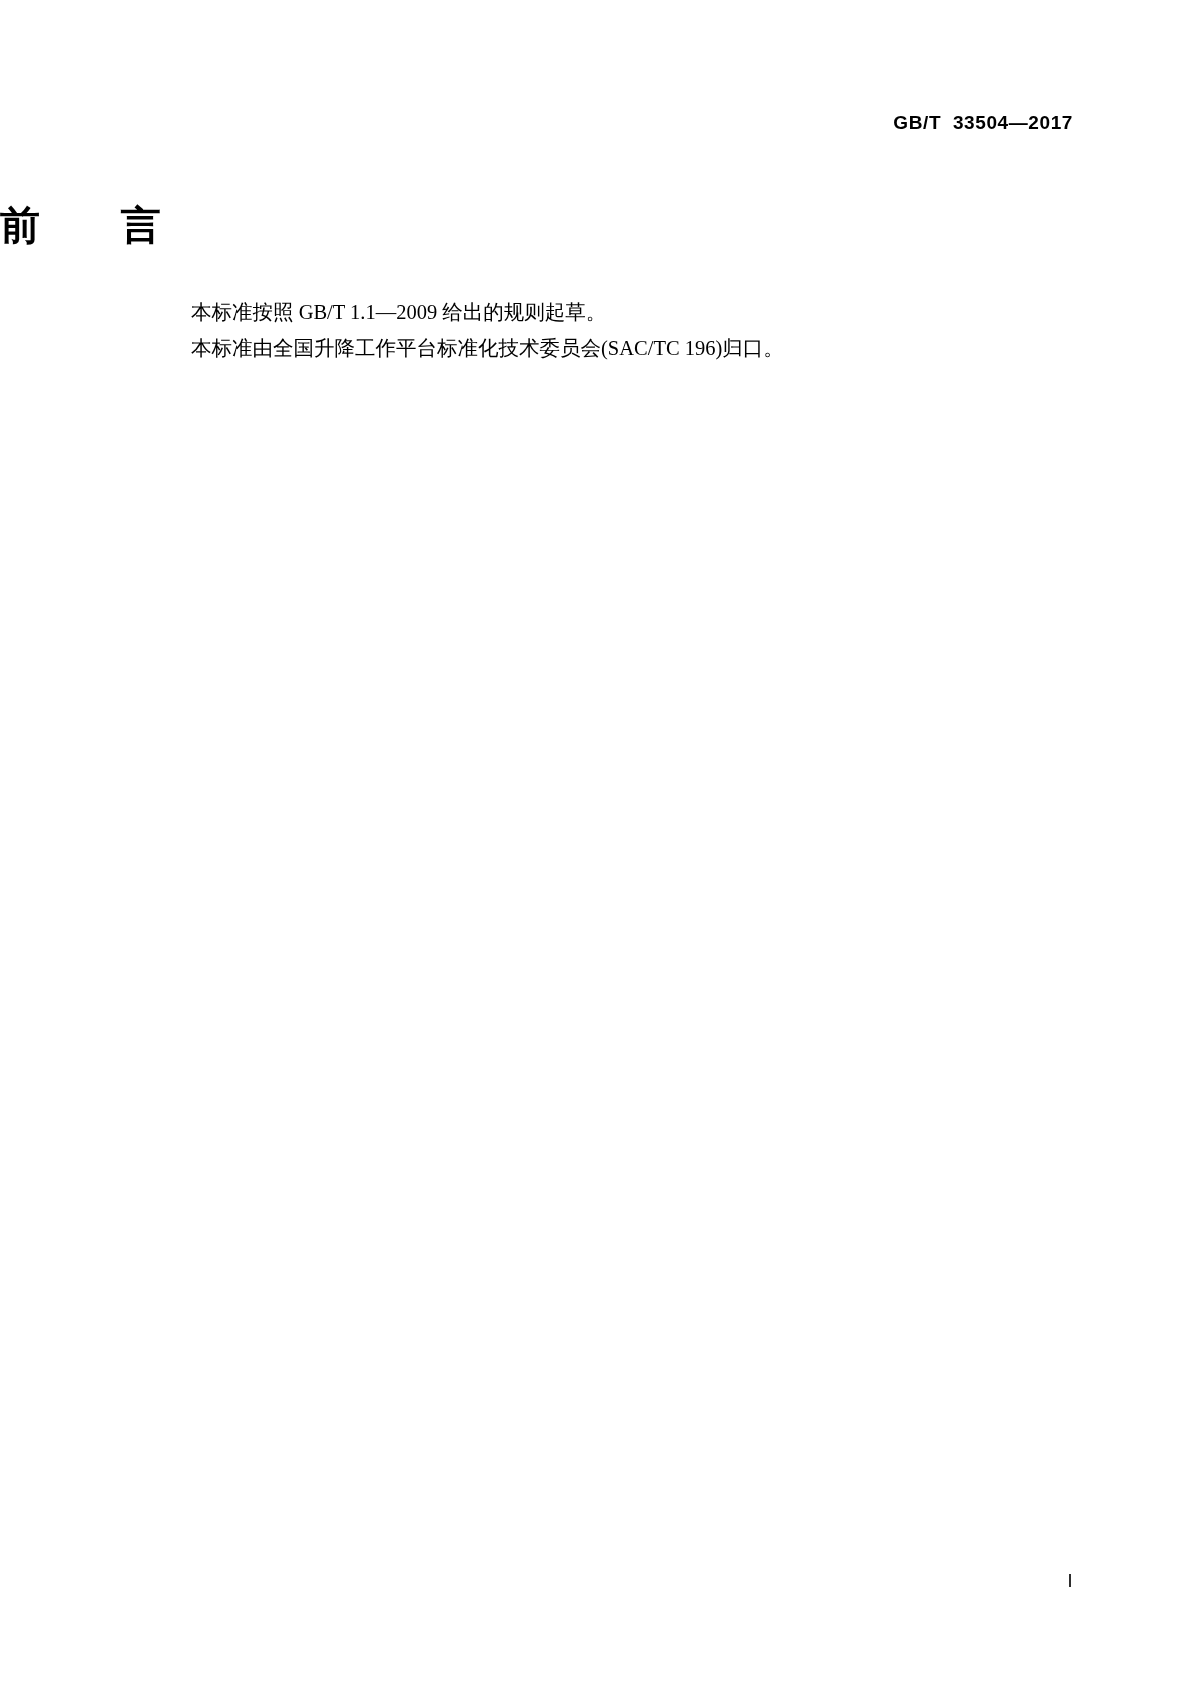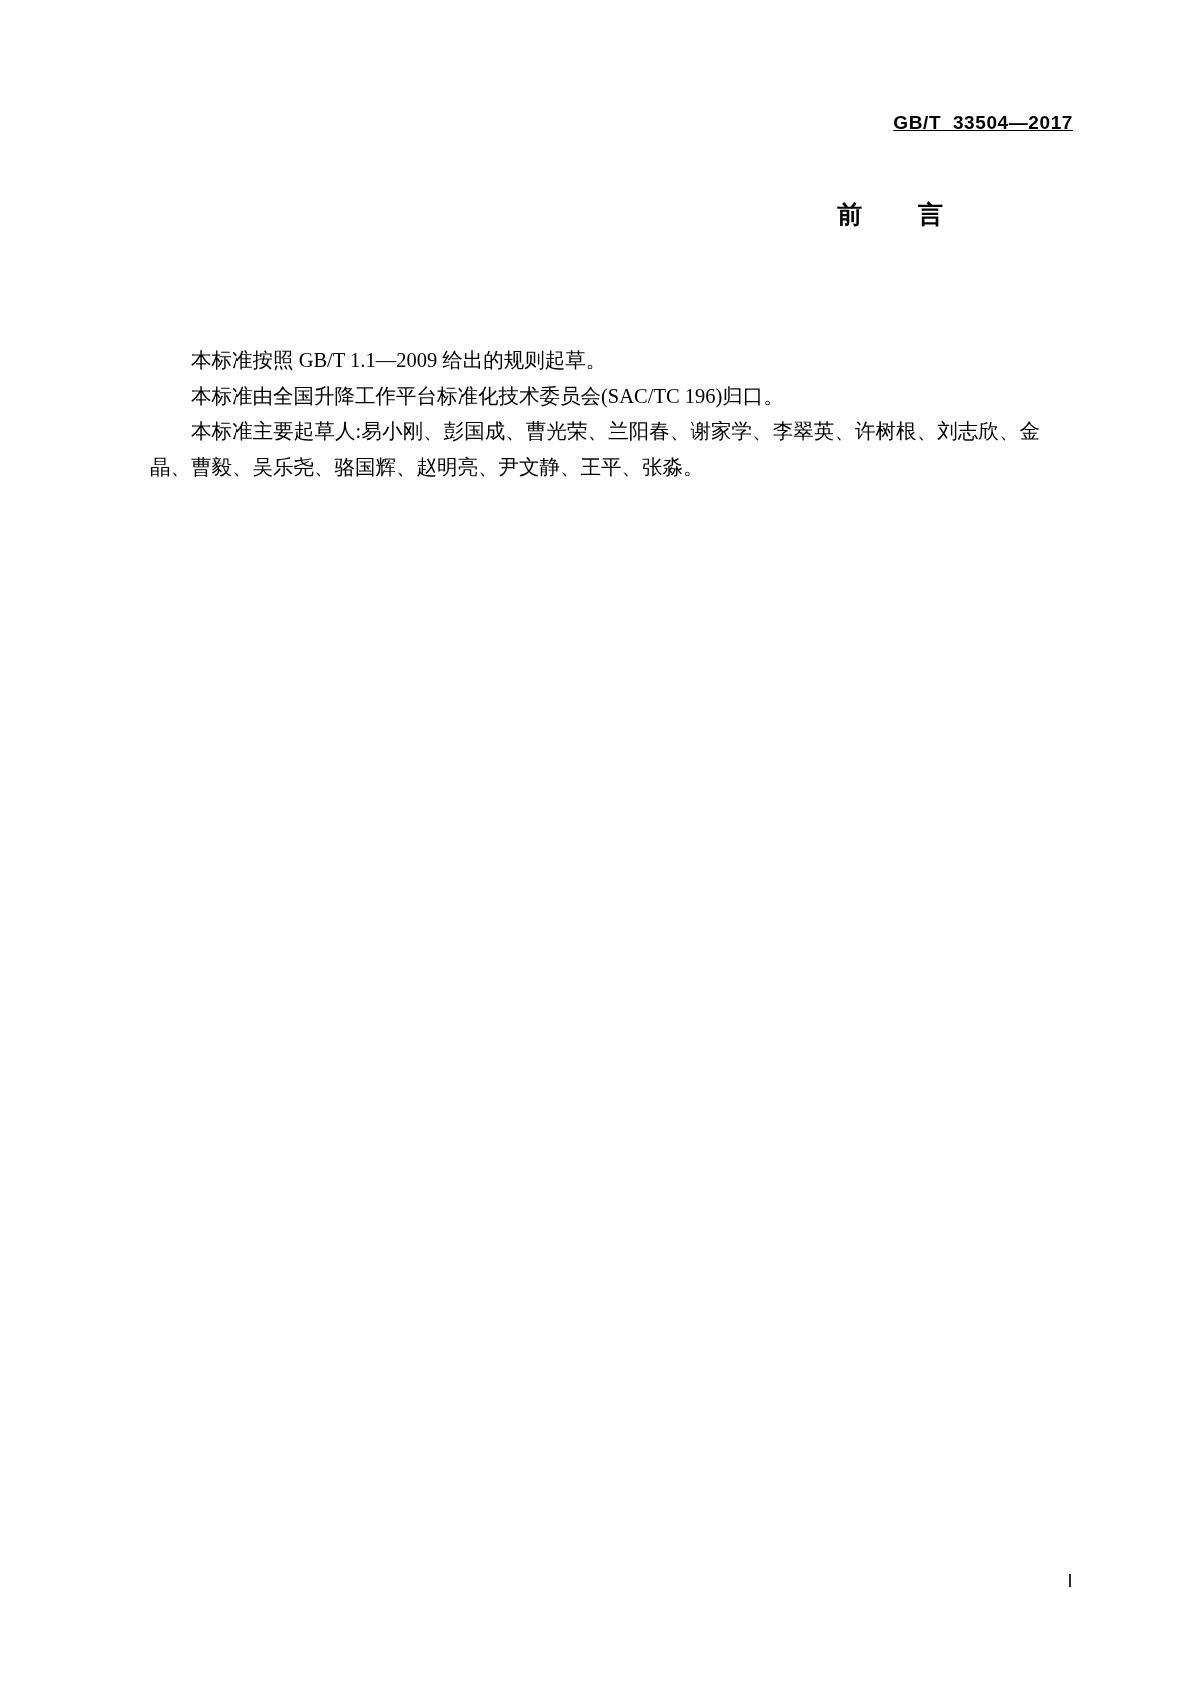--- a/index.html
+++ b/index.html
@@ -20,48 +20,46 @@
   
   .running-head {
     position: absolute;
     top: 112px;
     right: 118px;
     font-family: "Liberation Sans", "DejaVu Sans", sans-serif;
     font-size: 19px;
     font-weight: bold;
     letter-spacing: 0.6px;
     white-space: pre;
-    text-decoration: underline;
   }
 
   
   .section-title {
     position: absolute;
     top: 198px;
     left: 0;
     width: 945px;
-    text-align: right;
+    text-align: left;
     font-family: "Liberation Sans", "DejaVu Sans", sans-serif;
-    font-size: 25px;
+    font-size: 40px;
     font-weight: bold;
     letter-spacing: 2px;
     white-space: pre;
   }
 
   
   .body-block {
     position: absolute;
     top: 295px;
     left: 150px;
     width: 890px;
     font-size: 20.5px;
     line-height: 35.5px;
     text-align: justify;
     text-justify: inter-ideograph;
-    margin-top: 48px;
   }
   .para {
     margin: 0 0 0 0;
     text-indent: 2em;
   }
 
   
   .folio {
     position: absolute;
     bottom: 92px;
@@ -76,18 +74,17 @@
 
 <div class="page">
 
   <div class="running-head">GB/T  33504—2017</div>
 
   <div class="section-title">前      言</div>
 
   <div class="body-block">
     <p class="para">本标准按照 GB/T 1.1—2009 给出的规则起草。</p>
     <p class="para">本标准由全国升降工作平台标准化技术委员会(SAC/TC 196)归口。</p>
-    <p class="para">本标准主要起草人:易小刚、彭国成、曹光荣、兰阳春、谢家学、李翠英、许树根、刘志欣、金晶、曹毅、吴乐尧、骆国辉、赵明亮、尹文静、王平、张淼。</p>
   </div>
 
   <div class="folio">I</div>
 
 </div>
 
 </body></html>

